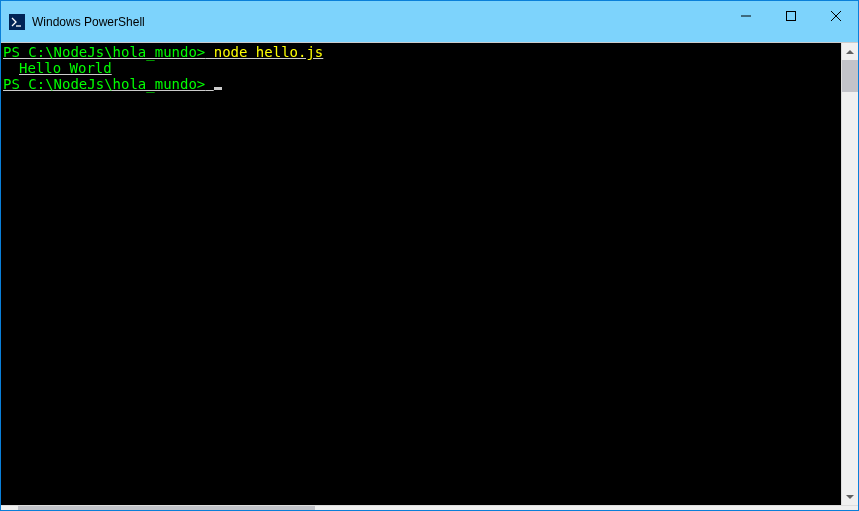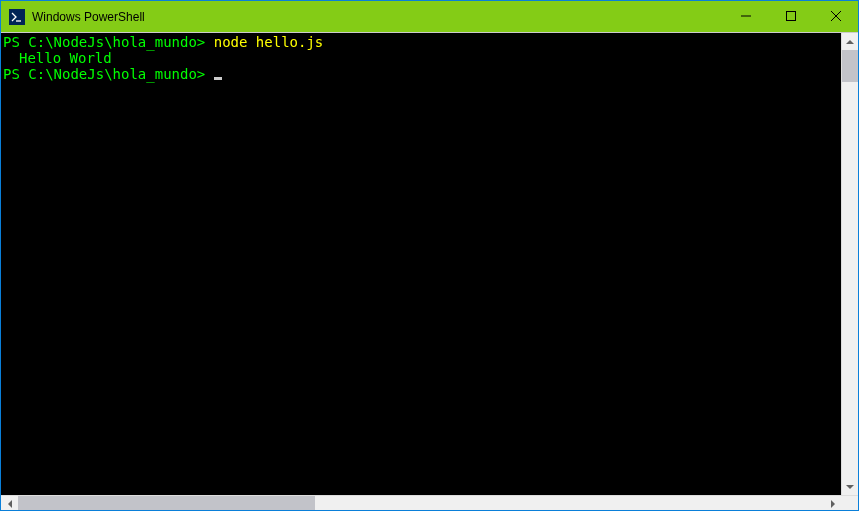--- a/index.html
+++ b/index.html
@@ -9,22 +9,22 @@
     }
     body {
       width: 859px;
       height: 511px;
       font-family: "Segoe UI", Tahoma, sans-serif;
       background: #fff;
       overflow: hidden;
       border: 1px solid #0a7fd9;
     }
     .titlebar {
-      height: 32px;
-      background: #84cc16;
+      height: 42px;
+      background: #7dd3fc;
       display: flex;
       align-items: center;
       border-bottom: 1px solid #ccc;
     }
     .titlebar-icon {
       width: 16px;
       height: 16px;
       margin-left: 8px;
       margin-right: 7px;
       background: #012456;
@@ -67,20 +67,21 @@
     .terminal {
       background: #000000;
       flex: 1;
       font-family: "Consolas", "Lucida Console", monospace;
       font-size: 14px;
       line-height: 16px;
       padding: 1px 2px;
       overflow: hidden;
       white-space: pre;
       color: #cccccc;
+      text-decoration: underline;
     }
     .prompt {
       color: #00ff00;
     }
     .command {
       color: #ffff00;
     }
     .output {
       color: #00ff00;
       padding-left: 16px;

